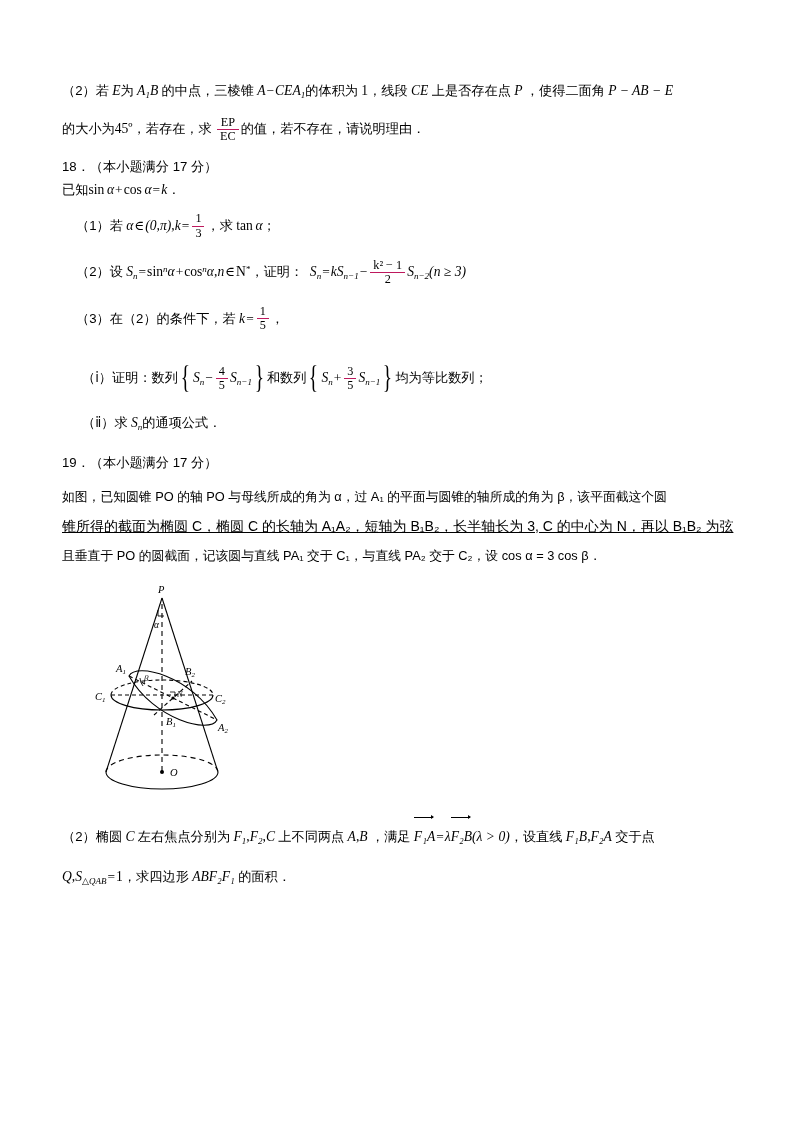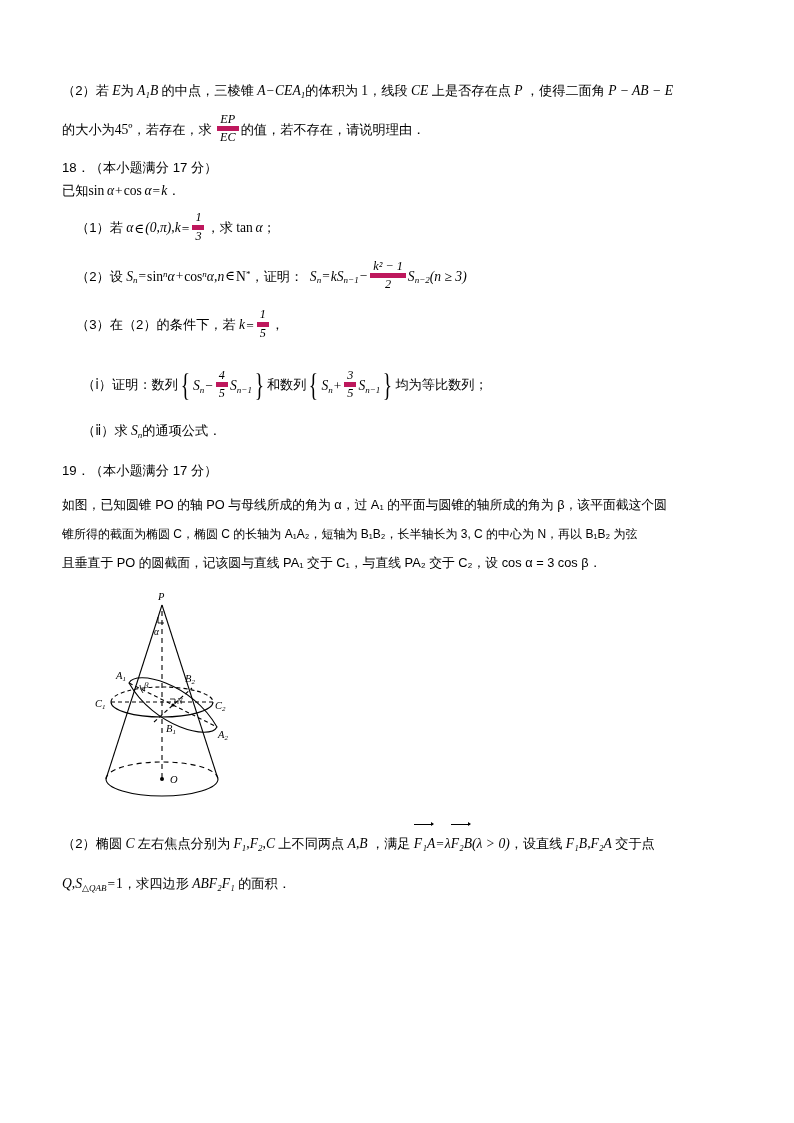--- a/index.html
+++ b/index.html
@@ -54,24 +54,23 @@
   .sub-up { font-size: 0.68em; vertical-align: 0.45em; font-style: italic; }
 
   
   .frac {
     display: inline-block;
     vertical-align: -0.55em;
     text-align: center;
     font-size: 0.92em;
     line-height: 1.08;
     margin: 0 2px;
-    font-style: italic;
   }
   .frac .num { display: block; padding: 0 3px; }
-  .frac .den { display: block; padding: 0 3px; border-top: 5px solid #be185d; }
+  .frac .den { display: block; padding: 0 3px; border-top: 1px solid #be185d; }
   .frac.big { vertical-align: -0.62em; }
 
   
   .vec {
     display: inline-block;
     position: relative;
     font-style: italic;
     padding-top: 3px;
   }
   .vec::before {
@@ -172,21 +171,21 @@
     <div class="gap-lg"></div>
 
     <div class="line" style="">
       <span class="cn">19．（本小题满分 17 分）</span>
     </div>
 
     <div class="line" style="margin-top:10px; line-height:2.1; font-size:13px;">
       <span class="cn" style="font-size:12.8px;">如图，已知圆锥 PO 的轴 PO 与母线所成的角为 α，过 A₁ 的平面与圆锥的轴所成的角为 β，该平面截这个圆</span>
     </div>
     <div class="line" style="line-height:2.1;">
-      <span class="cn" style="font-size:12px;">锥所得的截面为椭圆 C，椭圆 C 的长轴为 A₁A₂，短轴为 B₁B₂，长半轴长为 3, C 的中心为 N，再以 B₁B₂ 为弦</span>
+      <span class="cn" style="font-size:14px;text-decoration:underline;">锥所得的截面为椭圆 C，椭圆 C 的长轴为 A₁A₂，短轴为 B₁B₂，长半轴长为 3, C 的中心为 N，再以 B₁B₂ 为弦</span>
     </div>
     <div class="line" style="line-height:2.1;">
       <span class="cn" style="font-size:12.8px;">且垂直于 PO 的圆截面，记该圆与直线 PA₁ 交于 C₁，与直线 PA₂ 交于 C₂，设 cos α = 3 cos β．</span>
     </div>
 
     <div class="figure-wrap">
       <svg width="250" height="225" viewBox="0 0 250 225" xmlns="http://www.w3.org/2000/svg">
         <g fill="none" stroke="#000" stroke-width="1.1">
 
           <path d="M 78 18 L 22 192"></path>

